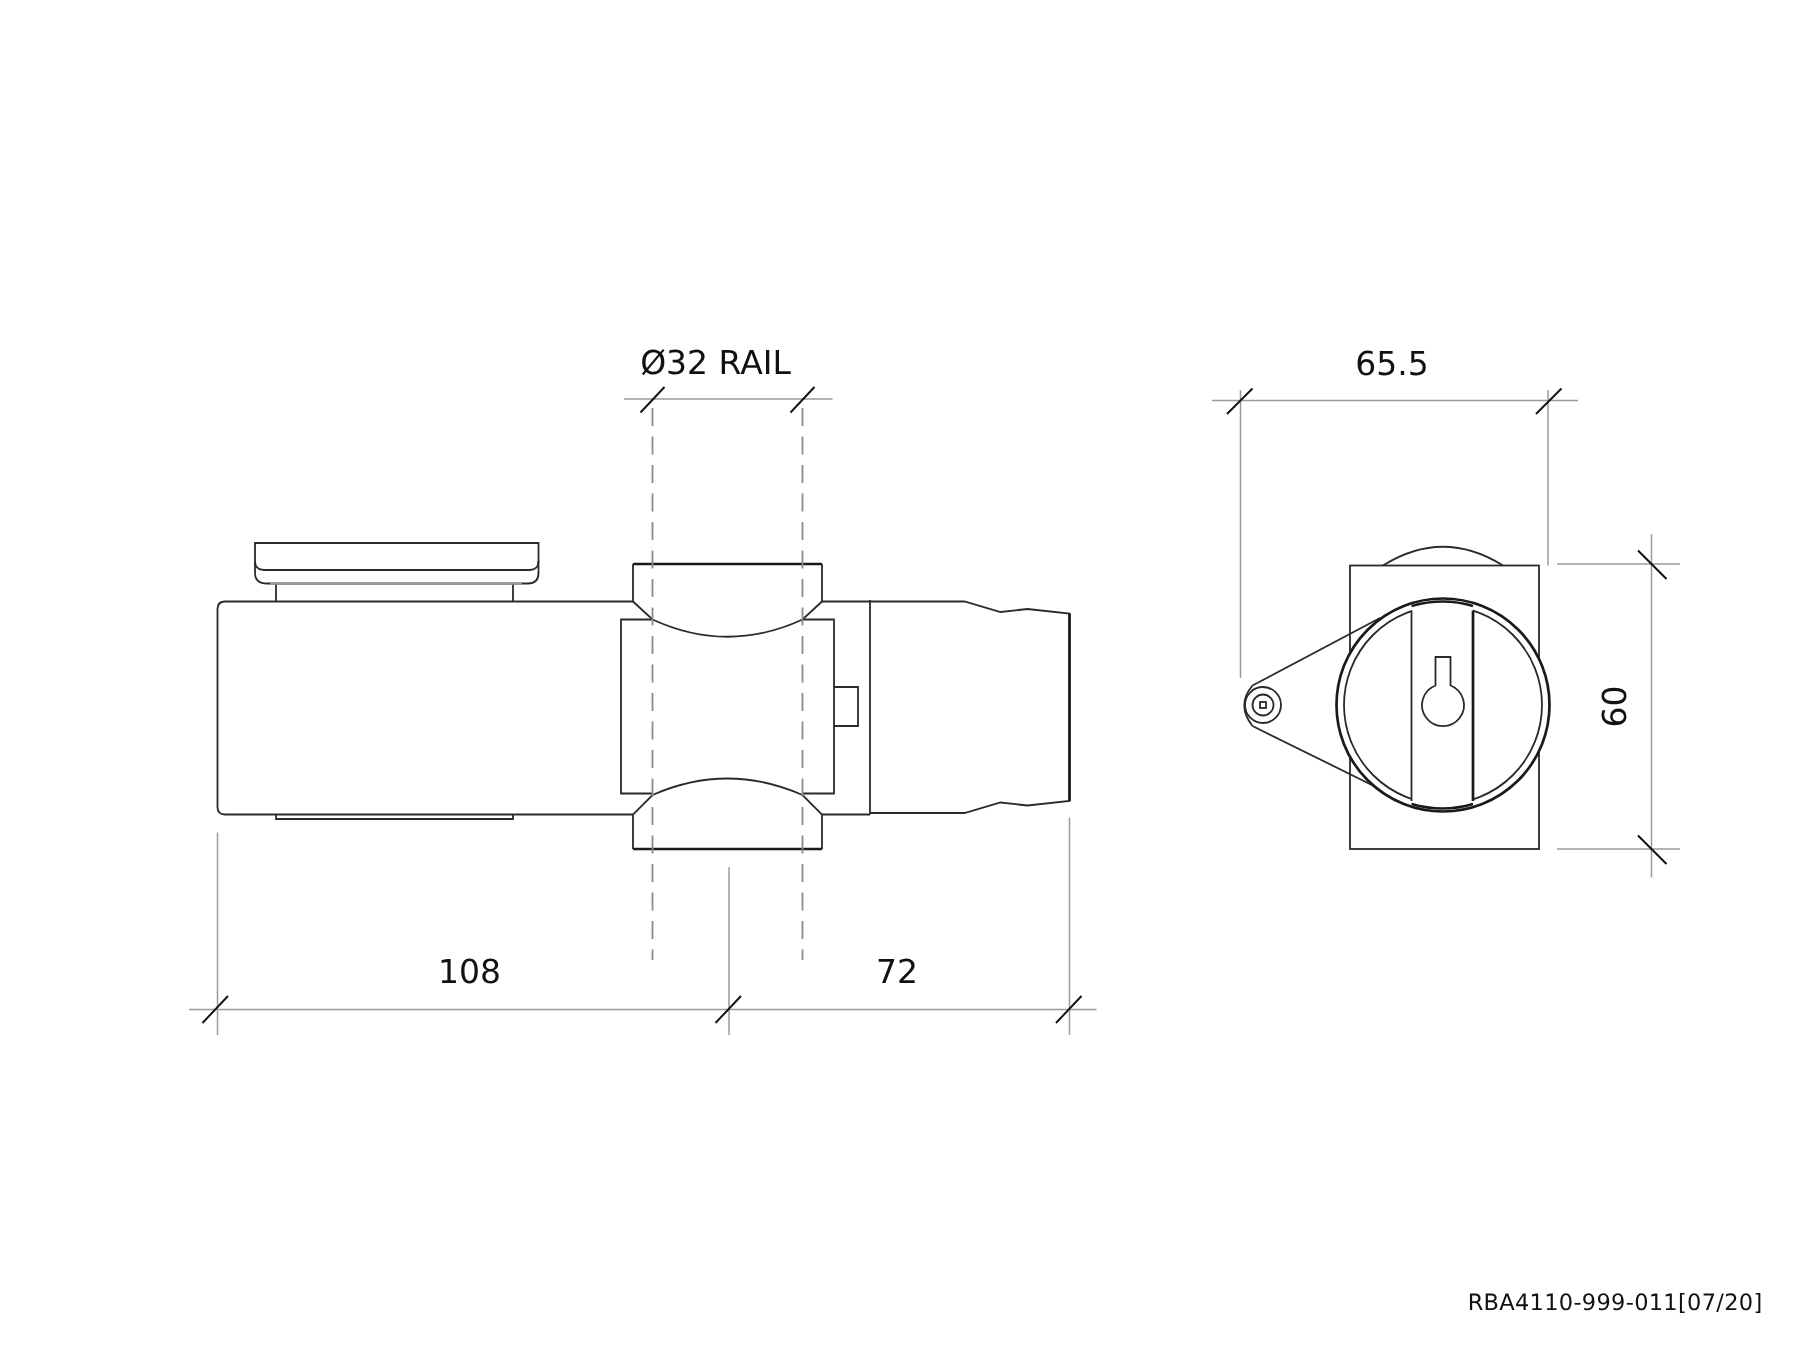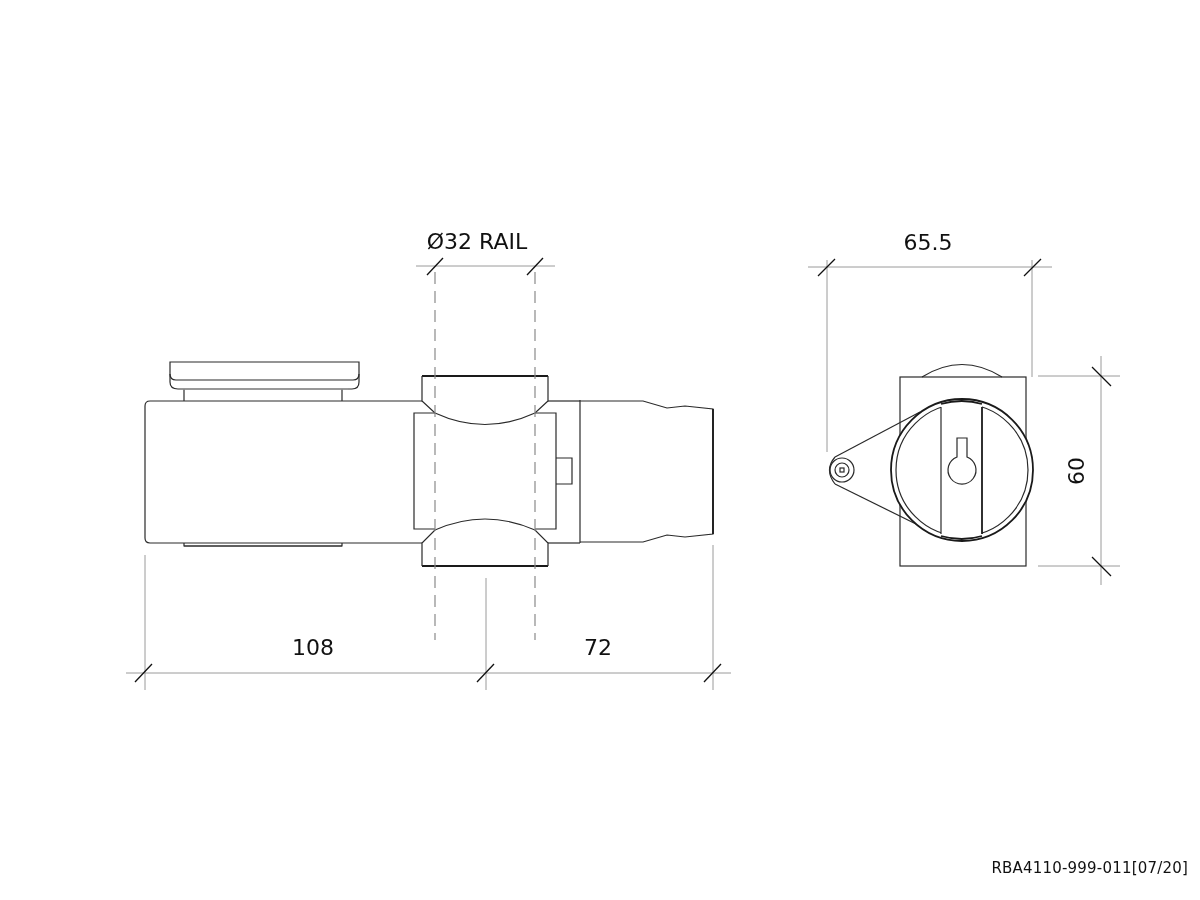--- a/index.html
+++ b/index.html
@@ -19,21 +19,21 @@
       left: 0;
       top: 0;
     }
     .dim-text {
       font-family: "DejaVu Sans", sans-serif;
       font-size: 22px;
       fill: #111111;
     }
     .ref-text {
       position: absolute;
-      right: 12px;
+      right: 25px;
       top: 859px;
       font-family: "DejaVu Sans", sans-serif;
       font-size: 15px;
       color: #111111;
       letter-spacing: 0.2px;
     }
     .obj { stroke: #2a2a2a; stroke-width: 1.2; fill: none; }
     .obj-heavy { stroke: #1a1a1a; stroke-width: 1.8; fill: none; }
     .dim { stroke: #9a9a9a; stroke-width: 1; fill: none; }
     .tick { stroke: #111111; stroke-width: 1.3; fill: none; }

